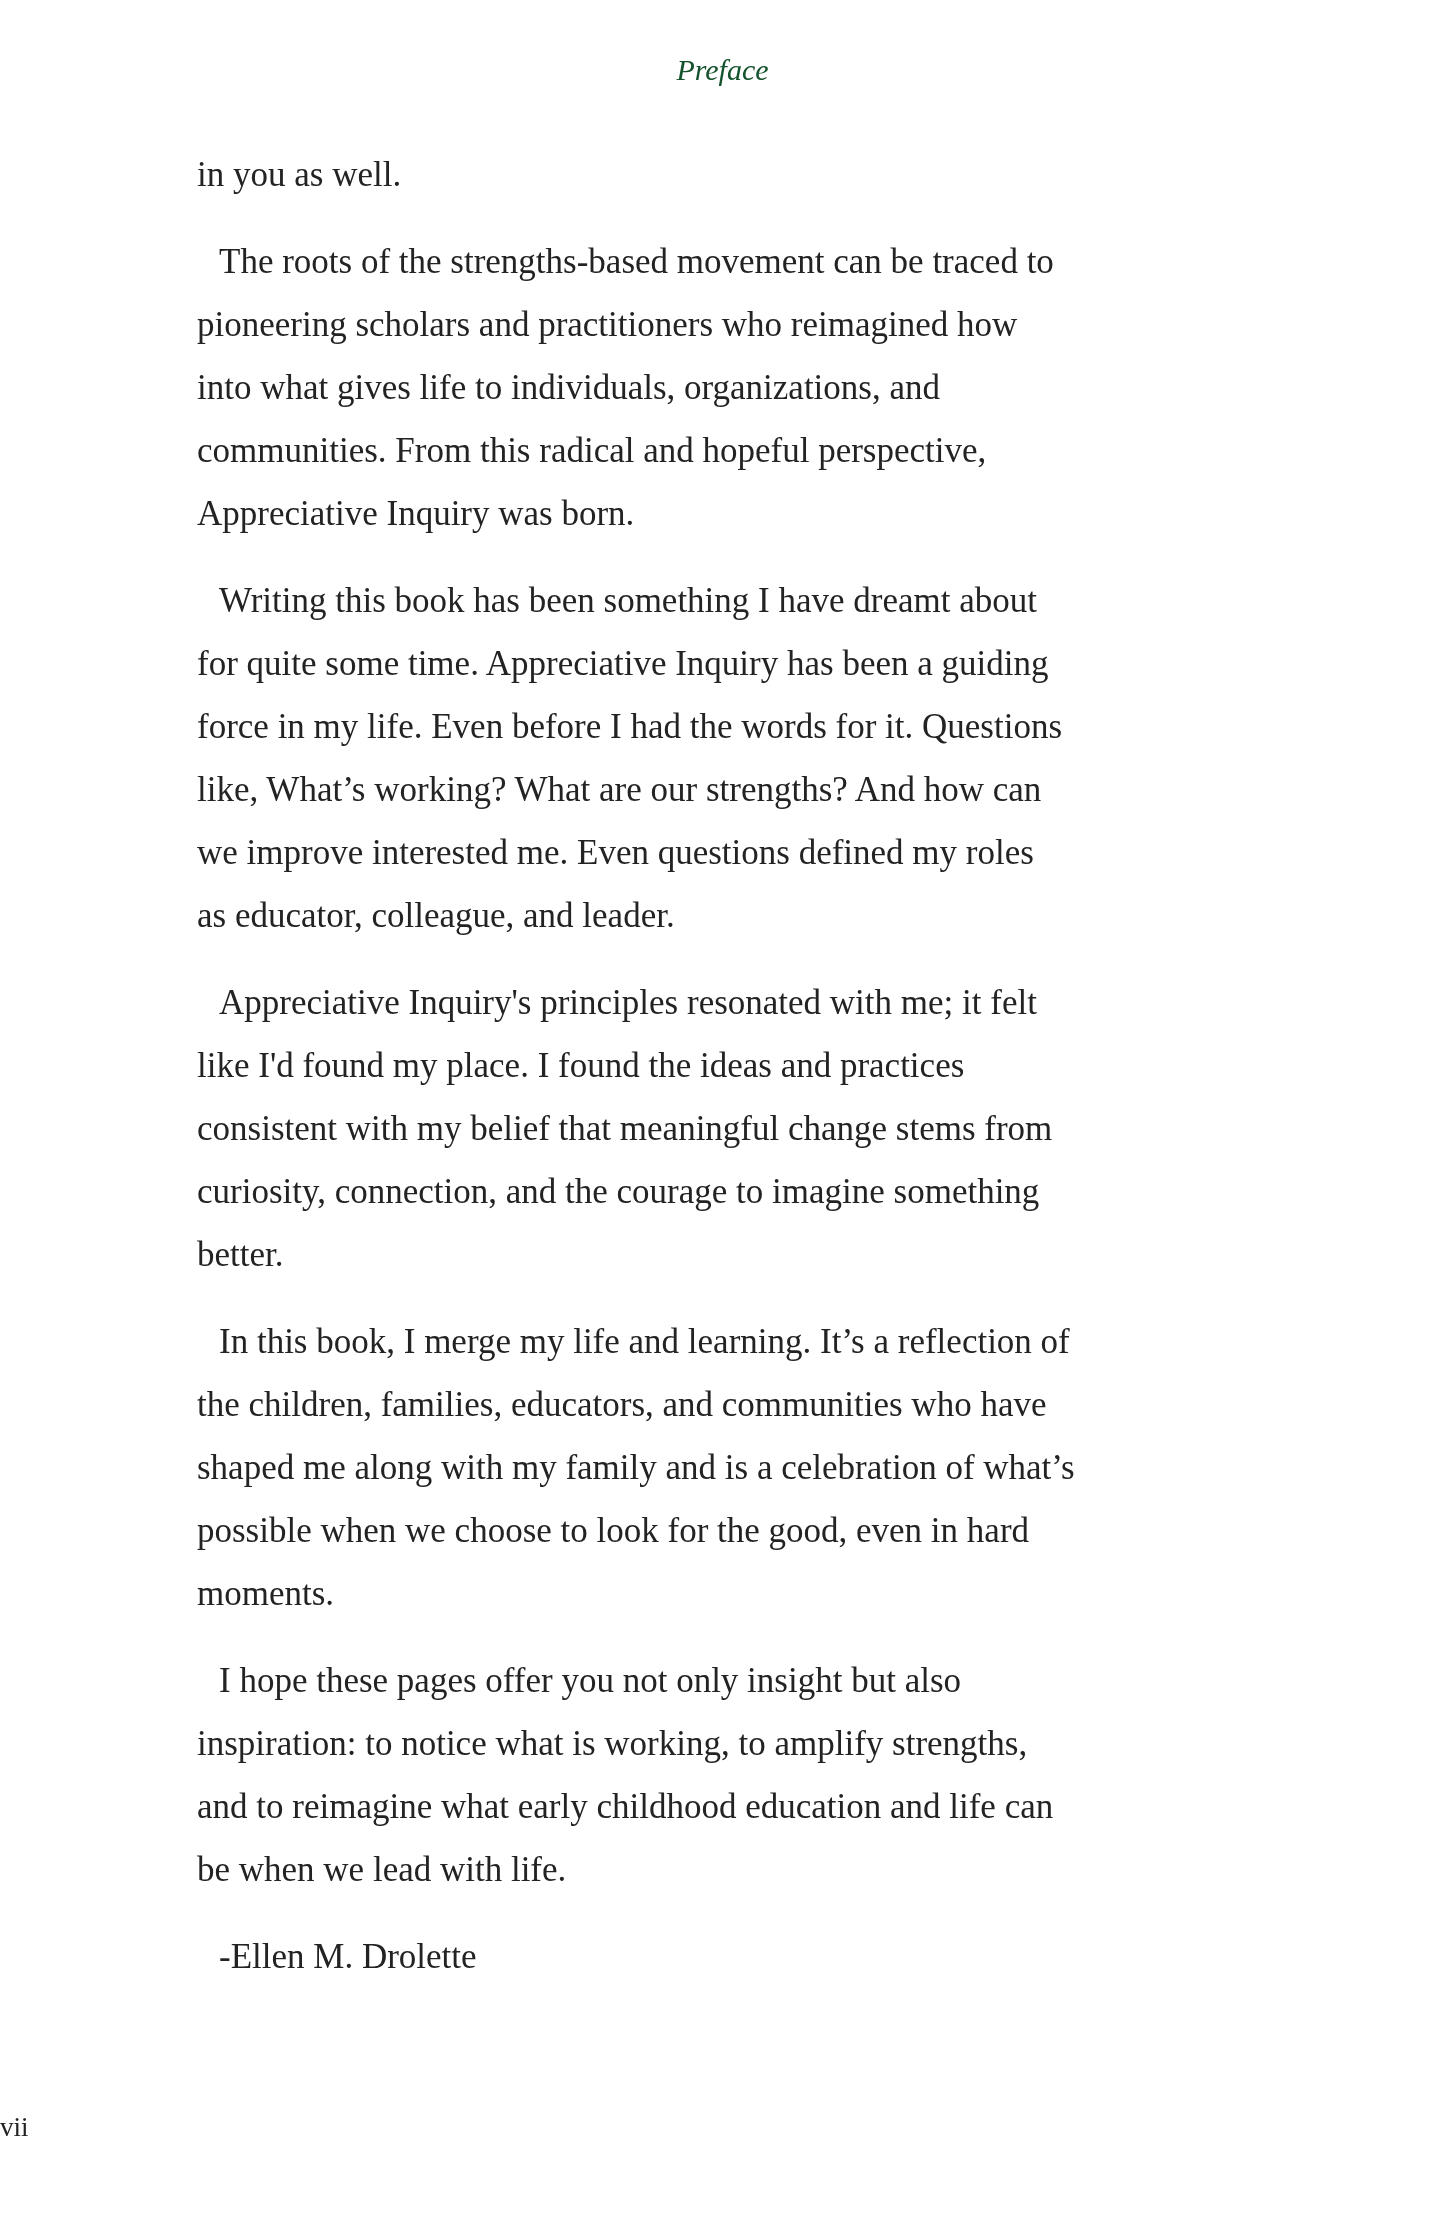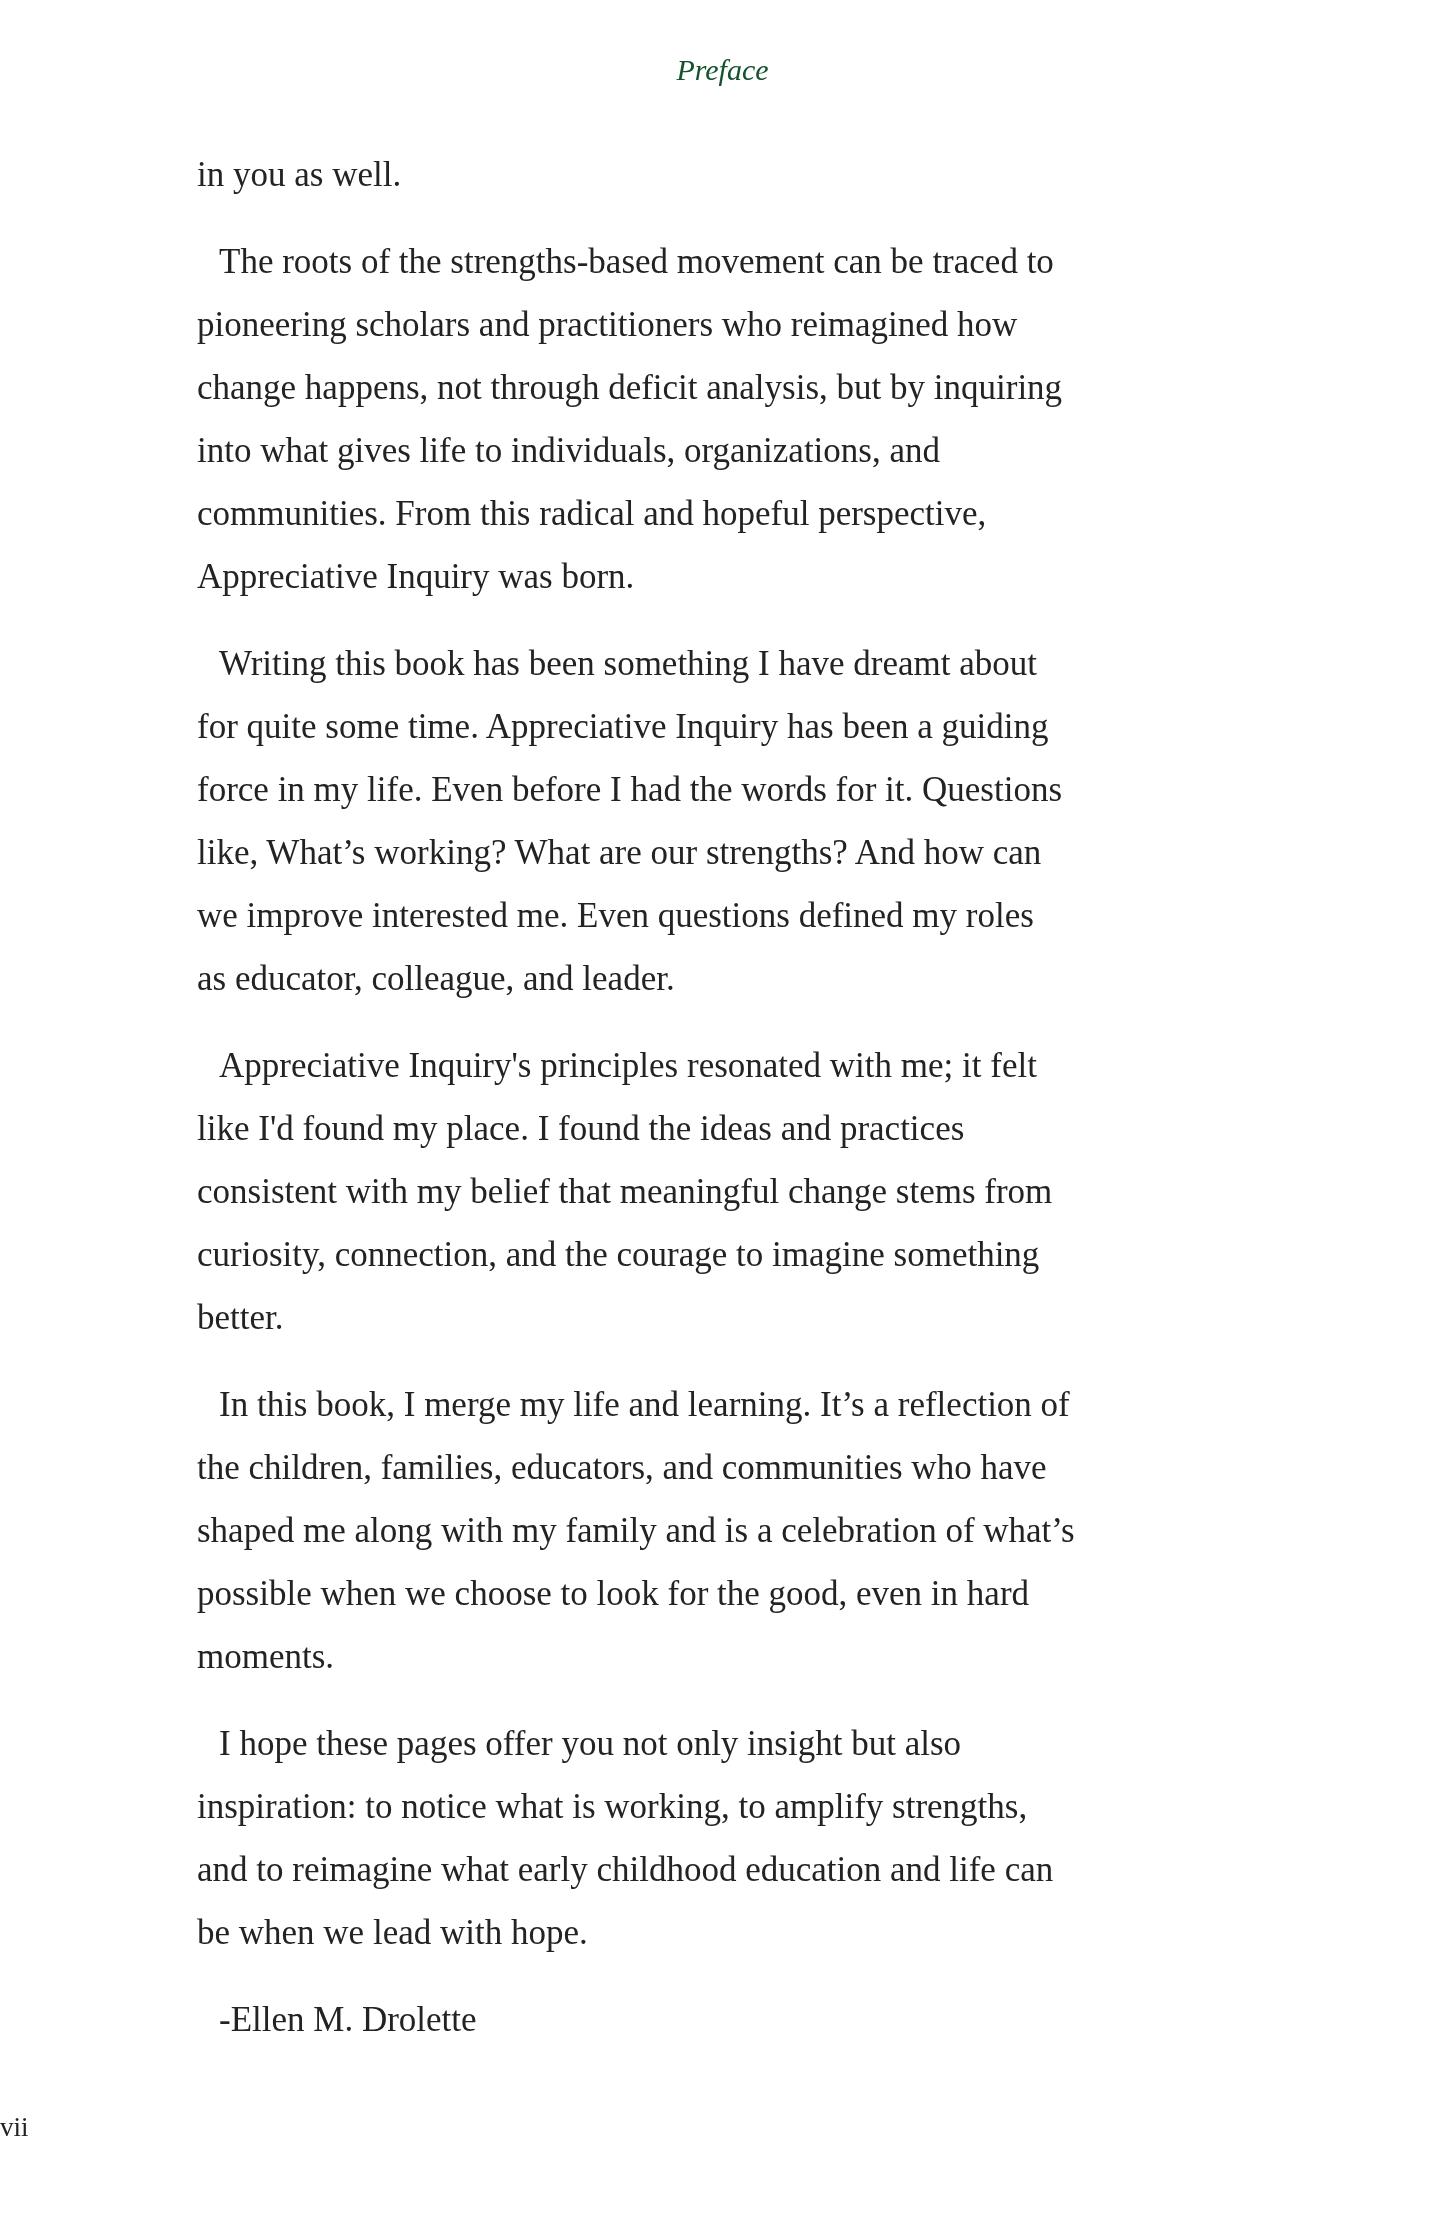--- a/index.html
+++ b/index.html
@@ -59,21 +59,20 @@
 
 <div class="running-header">Preface</div>
 
 <div class="page-body">
     <div class="para">
       <div class="line">in you as well.</div>
     </div>
     <div class="para indent">
       <div class="line">The roots of the strengths-based movement can be traced to</div>
       <div class="line">pioneering scholars and practitioners who reimagined how</div>
-      <div class="line">change happens, not through deficit analysis, but by inquiring</div>
       <div class="line">into what gives life to individuals, organizations, and</div>
       <div class="line">communities. From this radical and hopeful perspective,</div>
       <div class="line">Appreciative Inquiry was born.</div>
     </div>
     <div class="para indent">
       <div class="line">Writing this book has been something I have dreamt about</div>
       <div class="line">for quite some time. Appreciative Inquiry has been a guiding</div>
       <div class="line">force in my life. Even before I had the words for it. Questions</div>
       <div class="line">like, What’s working? What are our strengths? And how can</div>
       <div class="line">we improve interested me. Even questions defined my roles</div>
@@ -90,20 +89,20 @@
       <div class="line">In this book, I merge my life and learning. It’s a reflection of</div>
       <div class="line">the children, families, educators, and communities who have</div>
       <div class="line">shaped me along with my family and is a celebration of what’s</div>
       <div class="line">possible when we choose to look for the good, even in hard</div>
       <div class="line">moments.</div>
     </div>
     <div class="para indent">
       <div class="line">I hope these pages offer you not only insight but also</div>
       <div class="line">inspiration: to notice what is working, to amplify strengths,</div>
       <div class="line">and to reimagine what early childhood education and life can</div>
-      <div class="line">be when we lead with hope.</div>
+      <div class="line">be when we lead with life.</div>
     </div>
     <div class="para indent">
       <div class="line">-Ellen M. Drolette</div>
     </div>
   </div>
 
 <div class="folio">vii</div>
 
 </body></html>

